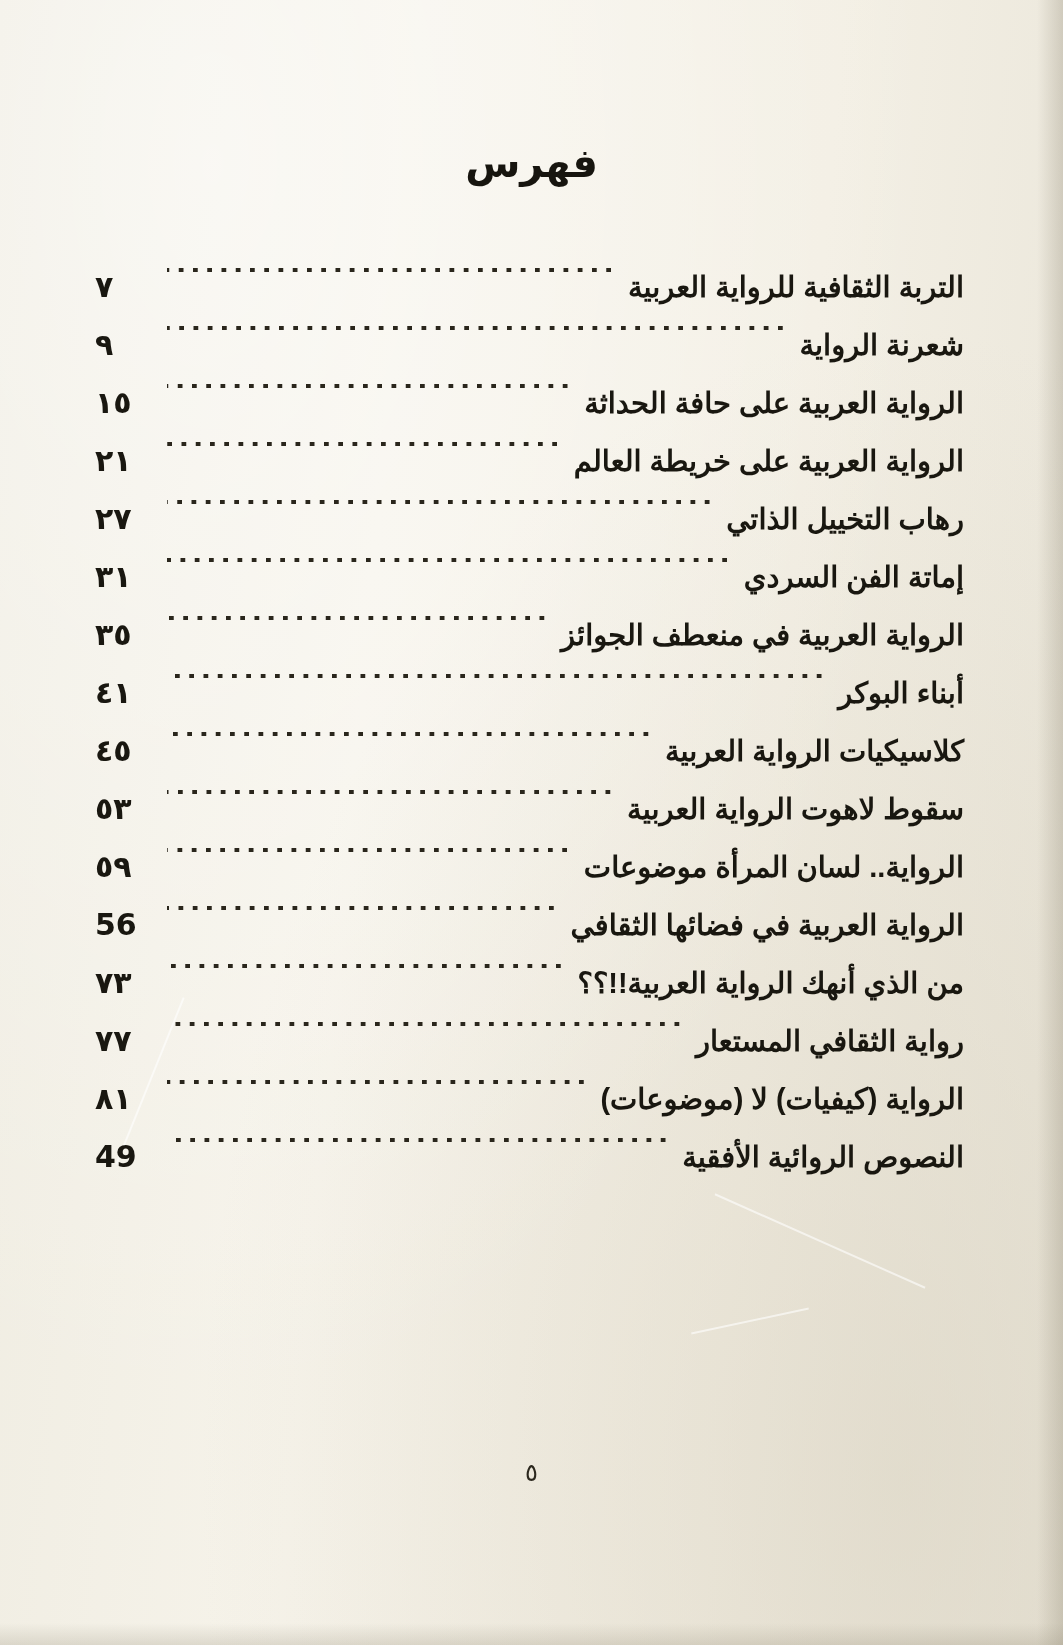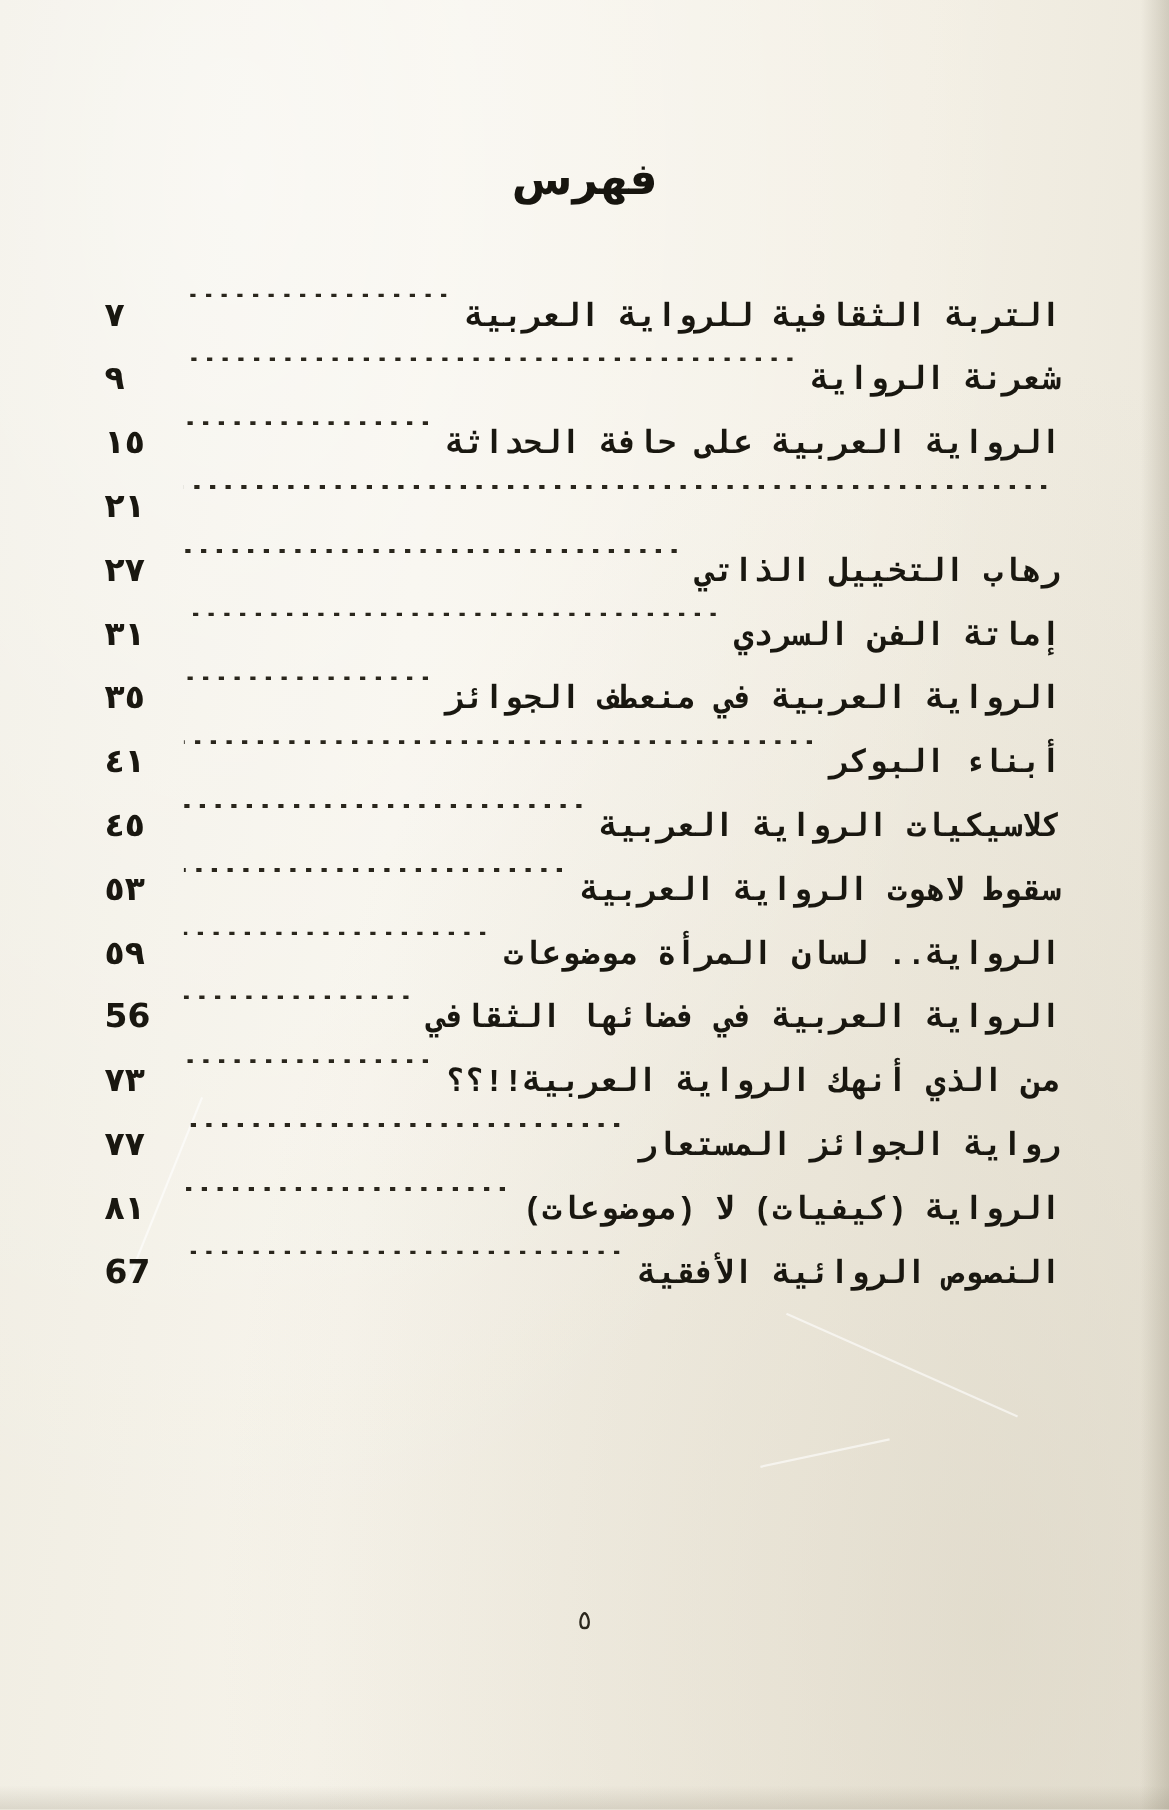--- a/index.html
+++ b/index.html
@@ -78,21 +78,21 @@
     font-size: 29px;
     color: #191710;
     font-weight: bold;
     height: 58px;
     line-height: 58px;
     white-space: nowrap;
   }
 
   .toc-title {
     flex: 0 0 auto;
-    font-family: Liberation Mono, monospace;
+    font-family: Liberation Sans, sans-serif;
     font-weight: bold;
     font-size: 29px;
     padding-right: 4px;
   }
 
   .toc-dots {
     flex: 1 1 auto;
     overflow: hidden;
     margin: 0 10px 0 10px;
     position: relative;
@@ -163,20 +163,21 @@
       <span class="toc-page">٩</span>
     </div>
 
     <div class="toc-row">
       <span class="toc-title">الرواية العربية على حافة الحداثة</span>
       <span class="toc-dots"></span>
       <span class="toc-page">١٥</span>
     </div>
 
     <div class="toc-row">
+      <span class="toc-title">الرواية العربية على خريطة العالم</span>
       <span class="toc-dots"></span>
       <span class="toc-page">٢١</span>
     </div>
 
     <div class="toc-row">
       <span class="toc-title">رهاب التخييل الذاتي</span>
       <span class="toc-dots"></span>
       <span class="toc-page">٢٧</span>
     </div>
 
@@ -222,34 +223,34 @@
       <span class="toc-page">56</span>
     </div>
 
     <div class="toc-row">
       <span class="toc-title">من الذي أنهك الرواية العربية!!؟؟</span>
       <span class="toc-dots"></span>
       <span class="toc-page">٧٣</span>
     </div>
 
     <div class="toc-row">
-      <span class="toc-title">رواية الجوائز المستعار</span>
+      <span class="toc-title">رواية الثقافي المستعار</span>
       <span class="toc-dots"></span>
       <span class="toc-page">٧٧</span>
     </div>
 
     <div class="toc-row">
       <span class="toc-title">الرواية (كيفيات) لا (موضوعات)</span>
       <span class="toc-dots"></span>
       <span class="toc-page">٨١</span>
     </div>
 
     <div class="toc-row">
       <span class="toc-title">النصوص الروائية الأفقية</span>
       <span class="toc-dots"></span>
-      <span class="toc-page">67</span>
+      <span class="toc-page">49</span>
     </div>
 
   </div>
 
   <div class="folio">٥</div>
 
 </div>
 
 </body></html>

